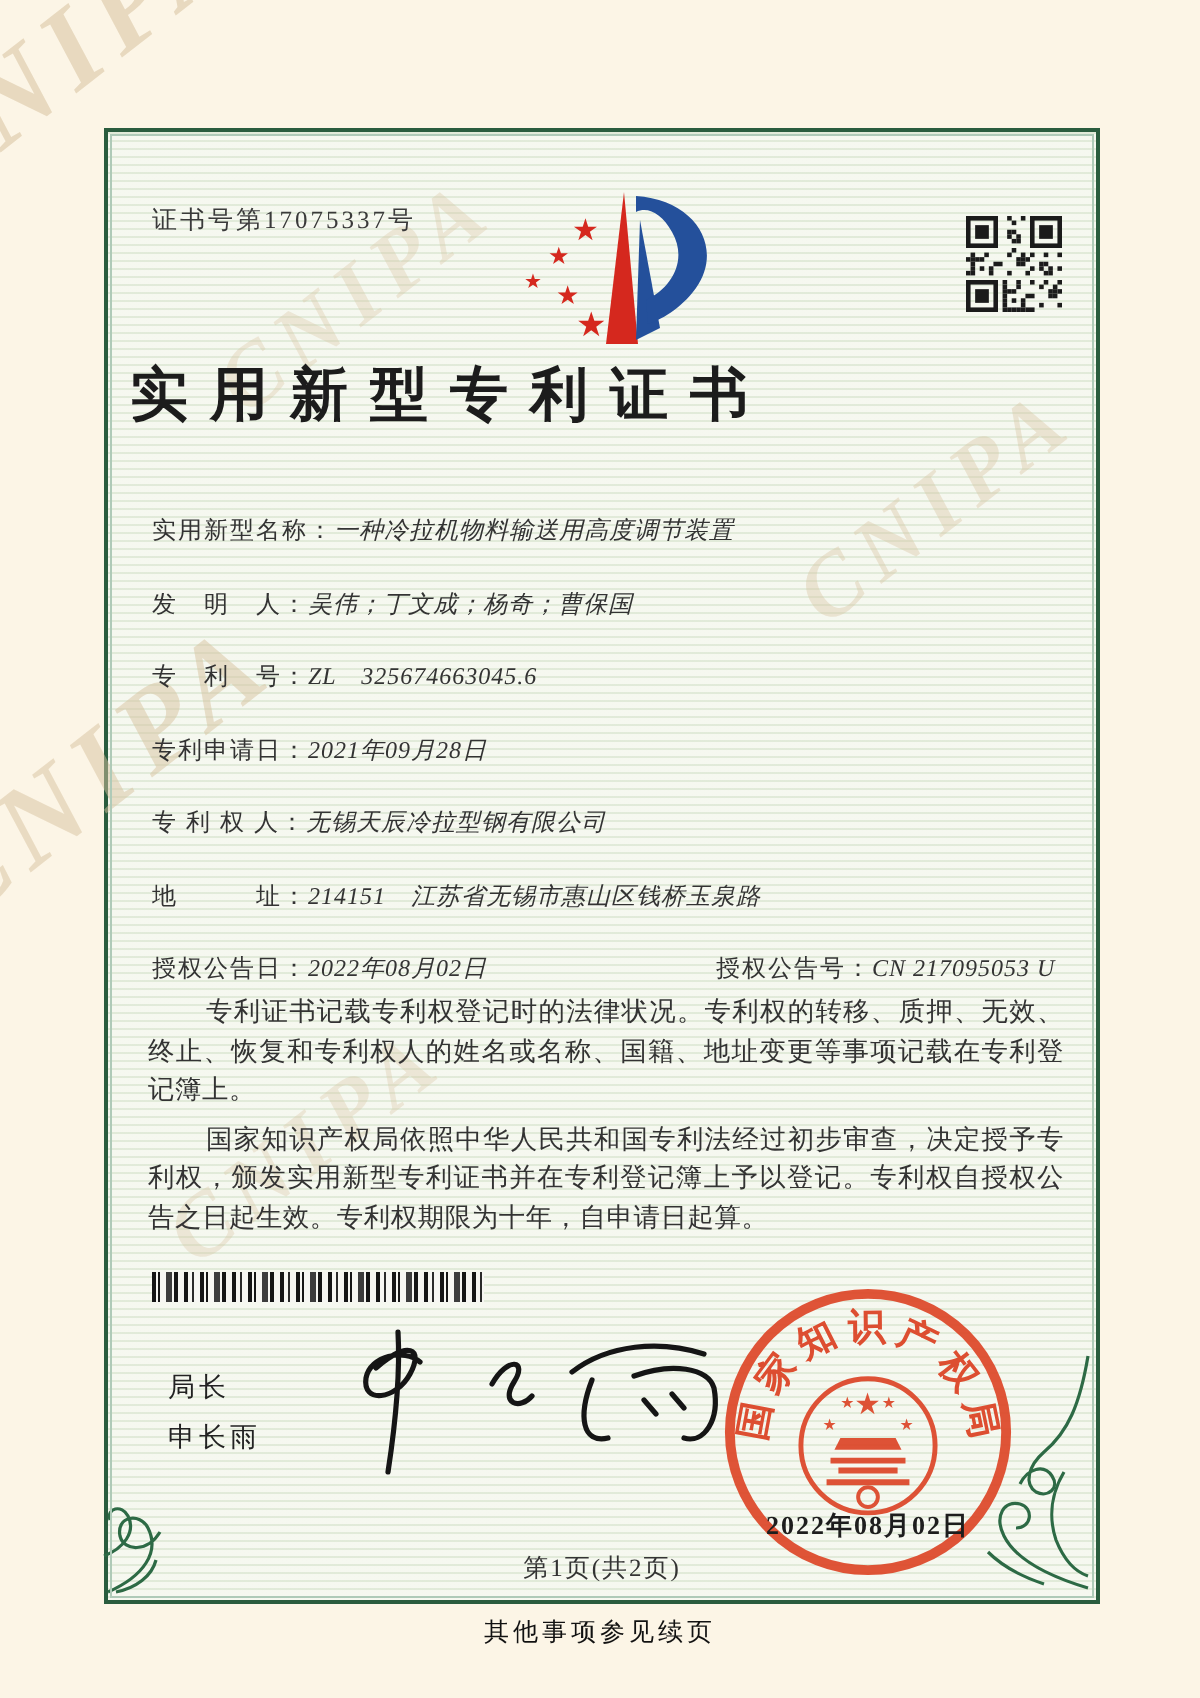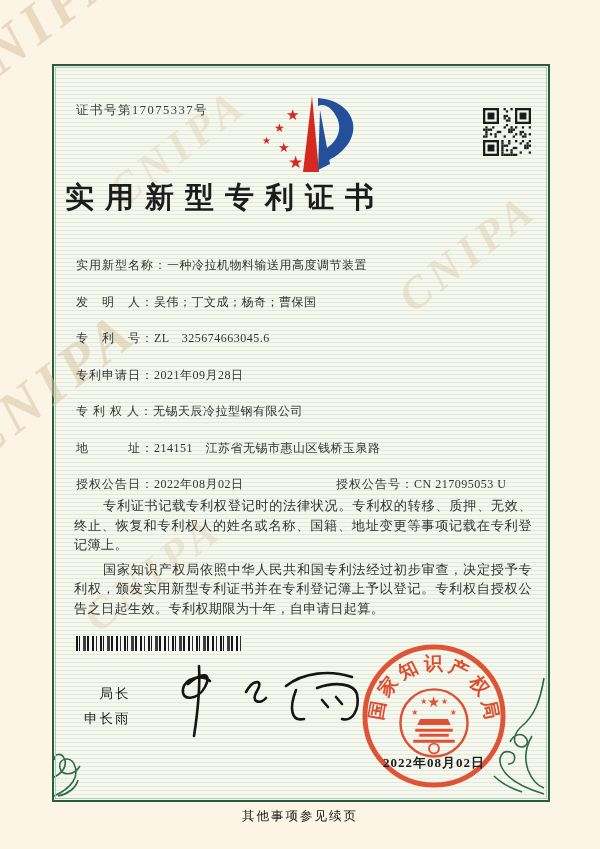--- a/index.html
+++ b/index.html
@@ -32,36 +32,36 @@
   .cert-no{position:absolute;left:22px;top:36px;font-size:12.5px;letter-spacing:1.5px;color:#3a3a3a;}
   .logo{position:absolute;left:186px;top:24px;width:130px;height:92px;}
   .qr{position:absolute;left:429px;top:42px;width:48px;height:48px;}
   .title{
     position:absolute;left:0;top:112px;width:100%;text-align:left;
     font-size:29px;font-weight:bold;letter-spacing:11px;text-indent:11px;color:#1c1c1c;
   }
   .fields{position:absolute;left:22px;top:190px;width:458px;}
   .row{display:flex;font-size:12px;line-height:18px;margin-bottom:18.5px;color:#333;}
   .row .lab{white-space:pre;letter-spacing:1px;}
-  .row .val{white-space:pre;letter-spacing:.5px;}
+  .row .val{white-space:pre;letter-spacing:.5px;font-style:italic;}
   .grant .val1{width:150px;}
-  .grant .lab2{margin-left:32px;}
+  .grant .lab2{margin-left:54px;}
   .paras{
     position:absolute;left:20px;top:430px;width:458px;
     font-size:13.2px;line-height:19.5px;text-align:justify;color:#333;
   }
   .paras p{margin:0 0 5px 0;text-indent:2.2em;letter-spacing:.3px;}
   .barcode{
     position:absolute;left:22px;top:570px;width:166px;height:15px;
     background:repeating-linear-gradient(90deg,
       #161616 0 2px,#f6f6f2 2px 3px,#161616 3px 4px,#f6f6f2 4px 7px,
       #3c3c3c 7px 10px,#f6f6f2 10px 11px,#161616 11px 13px,#f6f6f2 13px 16px,
       #161616 16px 18px,#f6f6f2 18px 20px,#2a2a2a 20px 21px,#f6f6f2 21px 24px);
   }
-  .signer{position:absolute;left:30px;top:615px;font-size:13.5px;line-height:25px;letter-spacing:2px;color:#222;text-align:right;}
+  .signer{position:absolute;left:30px;top:615px;font-size:13.5px;line-height:25px;letter-spacing:2px;color:#222;}
   .signature{position:absolute;left:100px;top:596px;width:240px;height:88px;}
   .seal{position:absolute;left:306px;top:576px;width:148px;height:148px;}
   .seal-date{
     position:absolute;left:296px;top:688px;width:168px;text-align:center;
     font-size:13px;font-weight:bold;letter-spacing:1px;color:#1d1d1d;
   }
   .page-num{position:absolute;left:0;top:710px;width:100%;text-align:center;font-size:12.5px;letter-spacing:1px;color:#333;}
   .flourish{position:absolute;pointer-events:none;}
   .fl-left{left:-4px;top:652px;width:64px;height:80px;}
   .fl-right{left:420px;top:610px;width:74px;height:122px;}
@@ -269,20 +269,21 @@
         <path d="M58,84 h34 l-3,-6 h-28 z"></path>
         <path d="M56,88 h38 v3 h-38 z"></path>
         <path d="M60,93 h30 v3 h-30 z"></path>
         <path d="M54,99 h42 v3 h-42 z"></path>
         <circle cx="75" cy="108" r="5" fill="none" stroke="#dc4527" stroke-width="2"></circle>
       </g>
     </svg>
 
     <div class="seal-date">2022年08月02日</div>
 
+    <div class="page-num">第1页(共2页)</div>
 
     <svg class="flourish fl-left" viewBox="0 0 64 80">
       <g fill="none" stroke="#2d6a45" stroke-width="1.6">
         <path d="M4,78 C22,70 30,58 24,46 C20,38 8,40 10,50 C12,58 24,58 30,48"></path>
         <path d="M2,60 C12,56 18,48 14,40 C11,34 3,36 5,42"></path>
         <path d="M8,78 C18,76 26,70 28,62"></path>
       </g>
     </svg>
     <svg class="flourish fl-right" viewBox="0 0 74 122">
       <g fill="none" stroke="#2d6a45" stroke-width="1.6">

